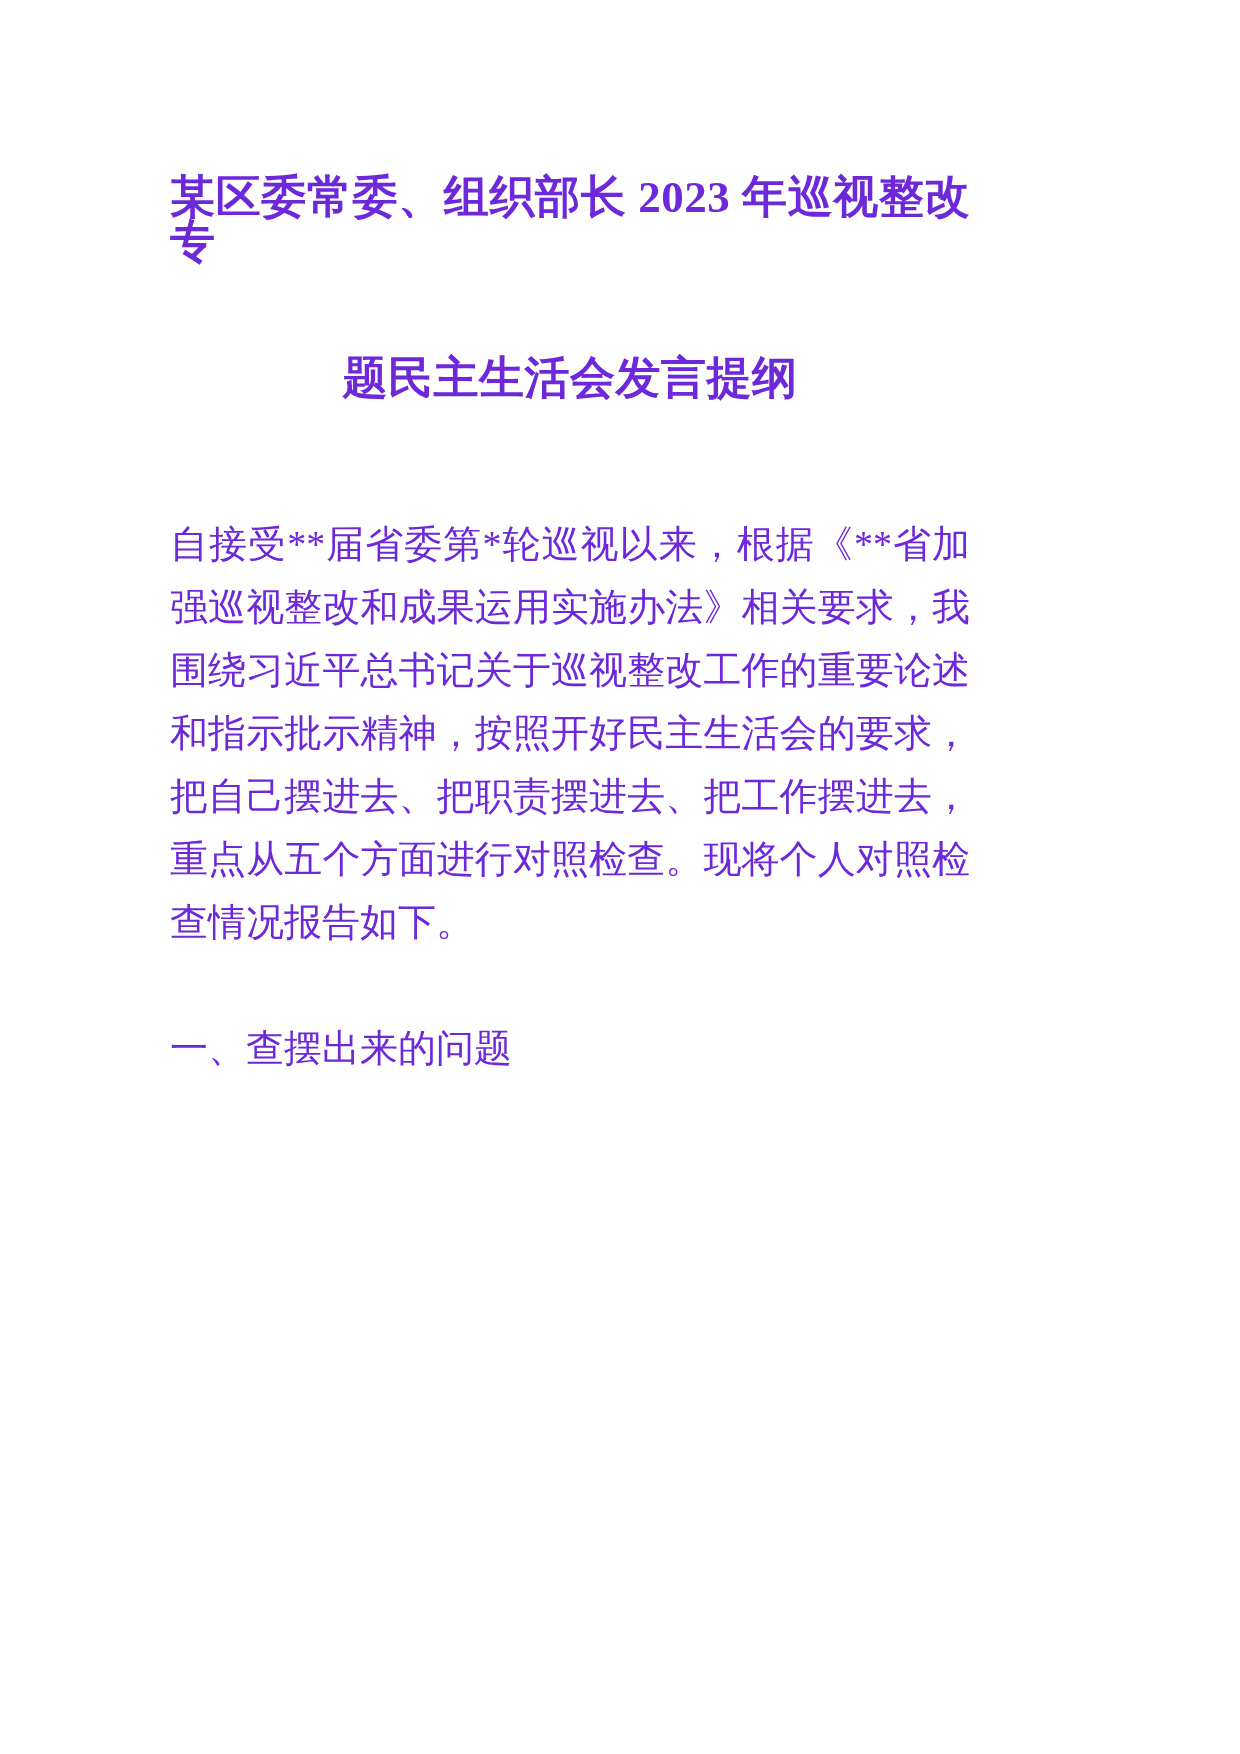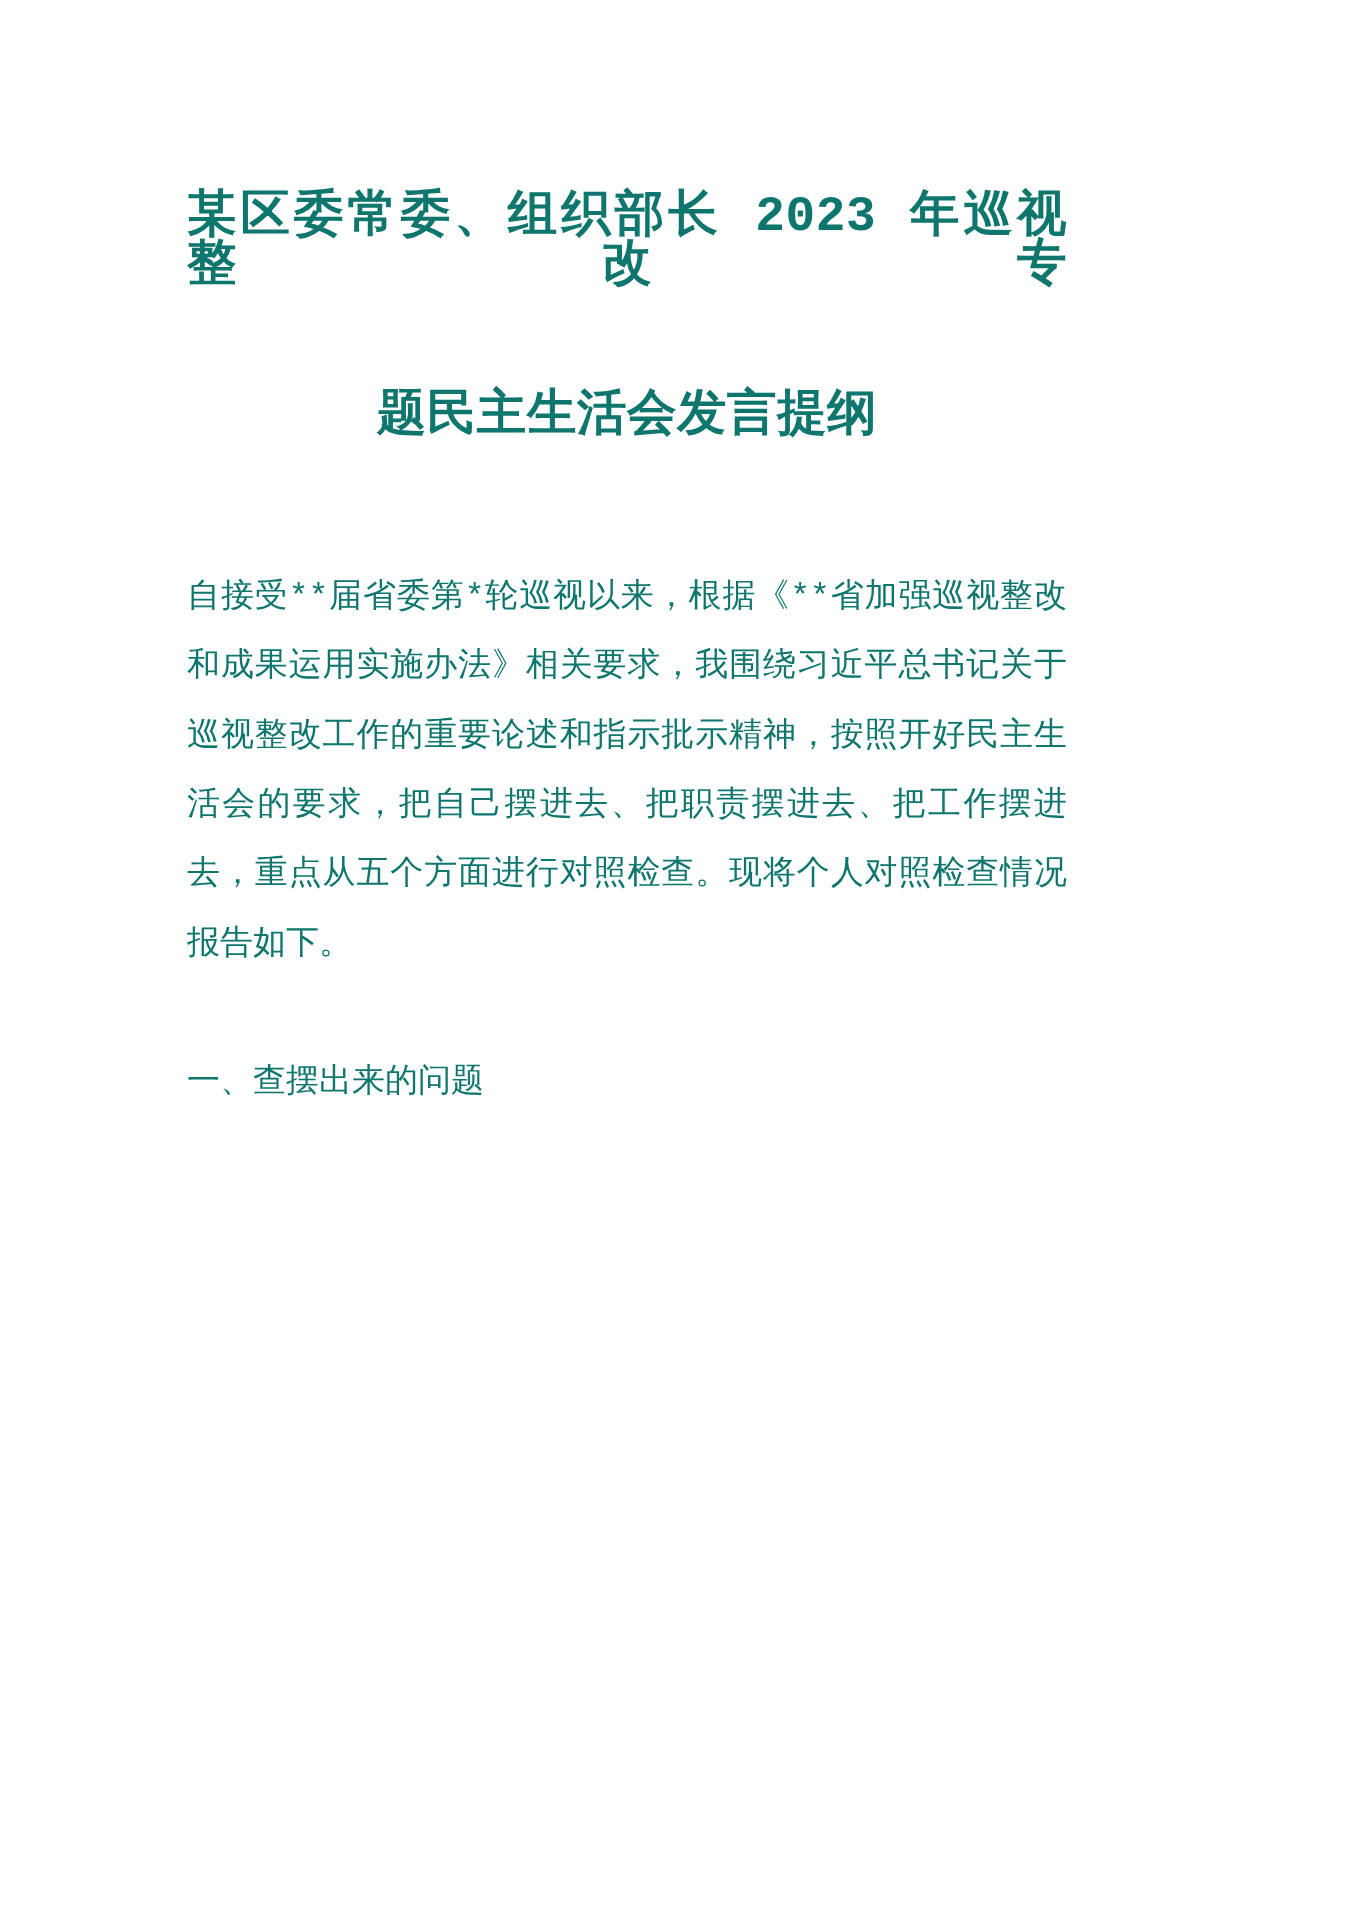--- a/index.html
+++ b/index.html
@@ -10,22 +10,22 @@
   }
 
   .page {
     position: relative;
     width: 1240px;
     height: 1754px;
     background: #ffffff;
     margin: 0 auto;
     overflow: hidden;
     box-sizing: border-box;
-    font-family: Liberation Mono, monospace;
-    color: #0f766e;
+    font-family: Liberation Serif, serif;
+    color: #6d28d9;
     -webkit-font-smoothing: antialiased;
   }
 
   .content {
     position: absolute;
     left: 170px;
     top: 0;
     width: 800px;
   }
 
@@ -58,21 +58,21 @@
     text-align-last: center;
   }
 
   
   .body-block {
     margin-top: 112px;
   }
 
   p.para {
     margin: 0 0 0 0;
-    font-size: 30px;
+    font-size: 38px;
     font-weight: 400;
     line-height: 63px;
     text-align: justify;
     text-align-last: left;
     word-break: break-all;
     letter-spacing: 0px;
   }
 
   p.para + p.para {
     margin-top: 63px;

